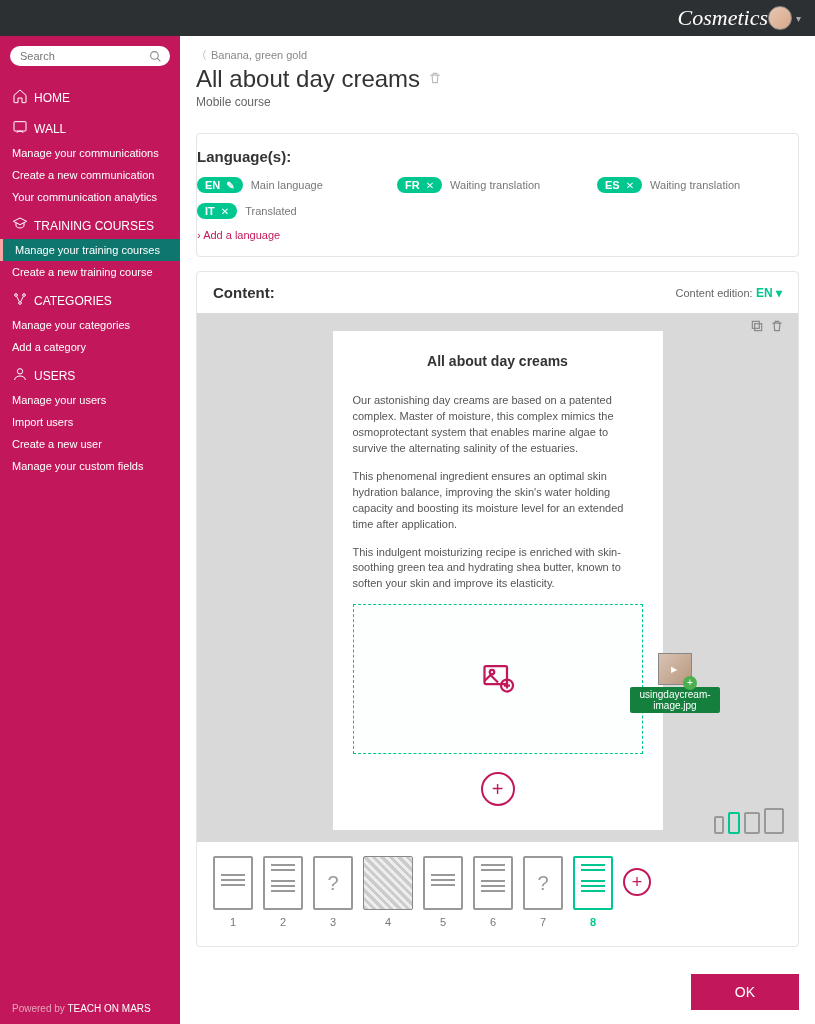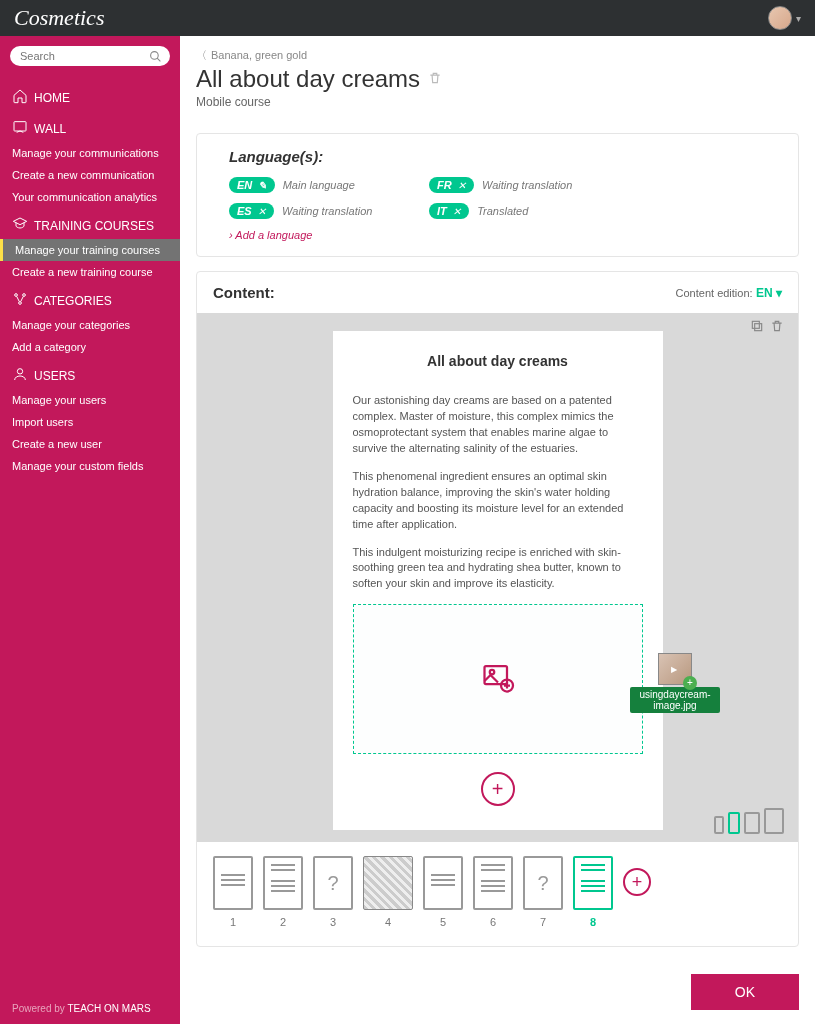--- a/index.html
+++ b/index.html
@@ -1,50 +1,50 @@
 <!DOCTYPE html>
 <html><head>
 <meta charset="utf-8">
 <style>
 * { box-sizing: border-box; margin: 0; padding: 0; }
 body { font-family: -apple-system, BlinkMacSystemFont, "Segoe UI", Arial, sans-serif; font-size: 12px; color: #333; background: #fff; width: 815px; height: 1024px; overflow: hidden; }
 
 
-.topbar { background: #2d3032; height: 36px; display: flex; align-items: center; justify-content: space-between; padding: 0 14px; }
+.topbar { background: #2d3032; height: 36px; display: flex; align-items: center; justify-content: flex-end; padding: 0 14px; }
 .brand { font-family: "Brush Script MT", cursive; font-style: italic; color: #fff; font-size: 22px; }
 .avatar-wrap { display: flex; align-items: center; gap: 4px; }
 .avatar { width: 24px; height: 24px; border-radius: 50%; background: linear-gradient(135deg,#e8c7b0,#d6a78b); border:1px solid #888; }
 .chev-down { color: #aaa; font-size: 10px; }
 
 
 .sidebar { position: absolute; top:36px; left:0; width:180px; bottom:0; background:#c2185b; color:#fff; padding:10px 0; }
 .search { margin: 0 10px 14px; position:relative; }
 .search input { width:100%; border-radius:12px; border:none; padding:4px 38px 4px 10px; font-size:11px; color:#555; }
 .search .mag { position:absolute; right:8px; top:4px; color:#888; }
 .sec-head { display:flex; align-items:center; gap:6px; padding:8px 12px 4px; font-size:12px; font-weight:400; }
 .sec-head .ic { width:16px; display:inline-block; }
 .nav-item { display:block; padding:5px 12px; font-size:11px; color:#fff; cursor:pointer; }
-.nav-item.active { background:#737373; border-left:3px solid #fde047; }
+.nav-item.active { background:#0f766e; border-left:3px solid #fca5a5; }
 .footer { position:absolute; bottom:10px; left:12px; font-size:10px; color:#e8a4bc; }
 .footer b { color:#fff; font-weight:400; }
 
 
 .main { position:absolute; left:180px; right:0; top:36px; bottom:0; background:#fff; overflow:auto; }
 .crumb { padding:12px 16px 2px; font-size:11px; color:#888; }
 .crumb .arr { margin-right:4px; }
 .title-row { padding:0 16px 2px; display:flex; align-items:center; gap:8px; }
 .title-row h1 { font-size:24px; font-weight:400; color:#333; }
 .title-row .trash { color:#bbb; }
 .subtitle { padding:0 16px 10px; font-size:12px; color:#666; }
 
 .tabs { display:flex; gap:36px; padding:0 16px; border-bottom:1px solid #eee; font-size:11px; }
 .tab { padding:6px 0; color:#777; cursor:pointer; }
 .tab.active { color:#333; border-bottom:2px solid #00c78f; }
 
-.panel { margin:14px 16px; border:1px solid #e5e5e5; border-radius:4px; padding:14px 32px;font-style:italic; }
+.panel { margin:14px 16px; border:1px solid #e5e5e5; border-radius:4px; padding:14px 0; }
 .panel h3 { font-size:15px; font-weight:700; color:#333; margin-bottom:12px; }
 .langs { display:flex; flex-wrap:wrap; gap:10px 50px; }
 .lang-item { display:flex; align-items:center; gap:8px; min-width:150px; }
 .pill { background:#00c78f; color:#fff; border-radius:11px; padding:2px 8px; font-size:11px; font-weight:700; display:flex; align-items:center; gap:6px; }
 .pill .x { font-weight:400; font-size:10px; cursor:pointer; }
 .pill .pen { font-size:10px; cursor:pointer; }
 .lang-label { font-size:11px; color:#777; }
 .add-lang { color:#c2185b; font-size:11px; cursor:pointer; margin-top:10px; display:inline-block; }
 
 .content-panel { margin:0 16px 14px; border:1px solid #e5e5e5; border-radius:4px; }

